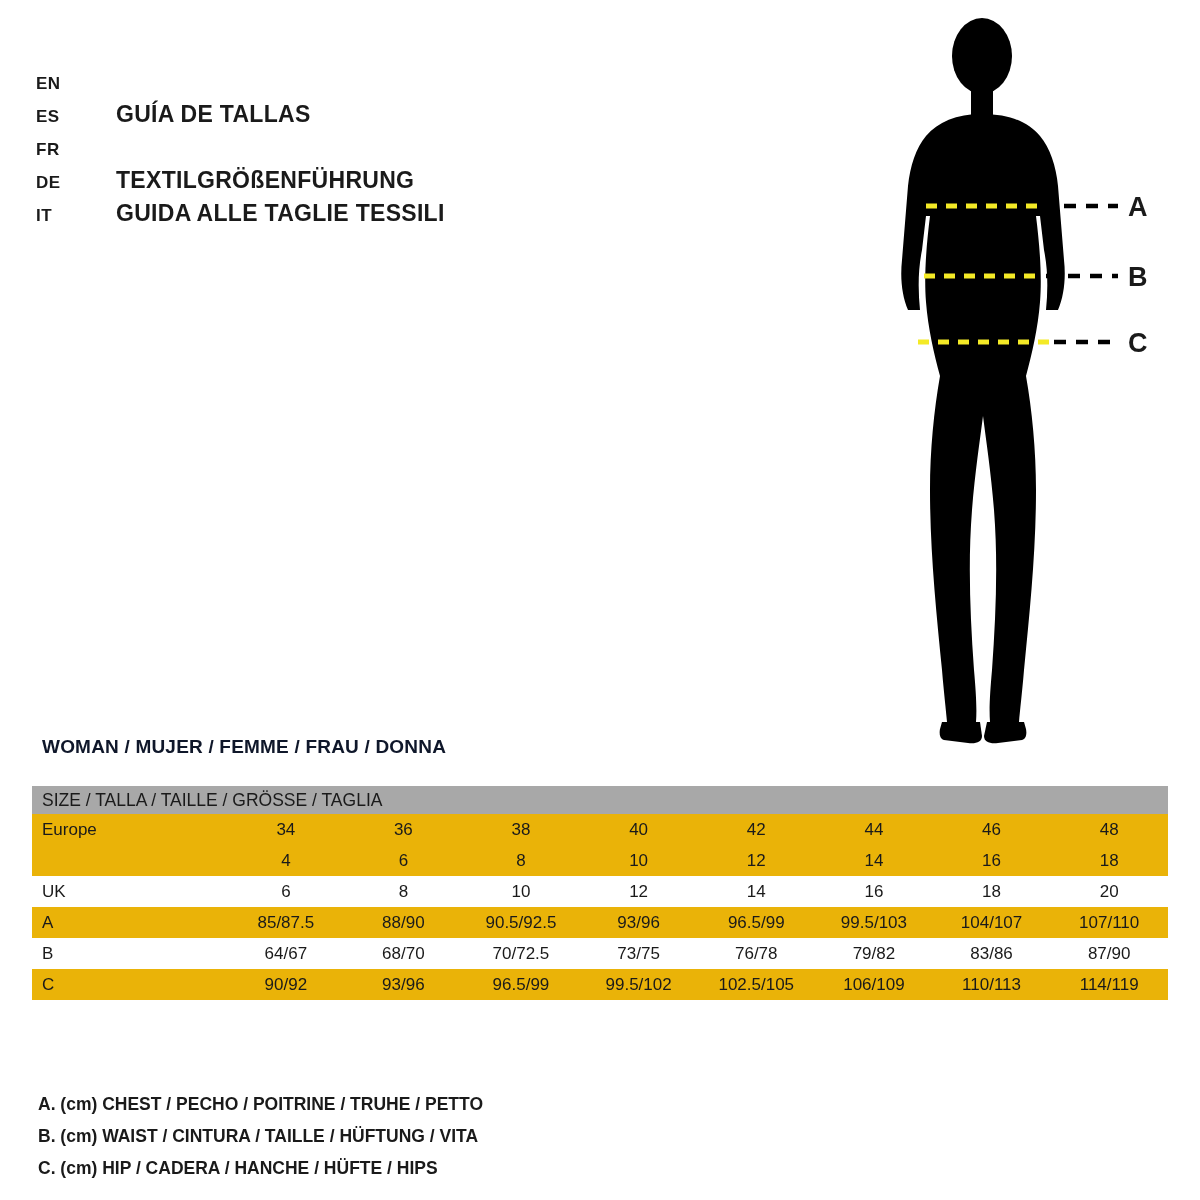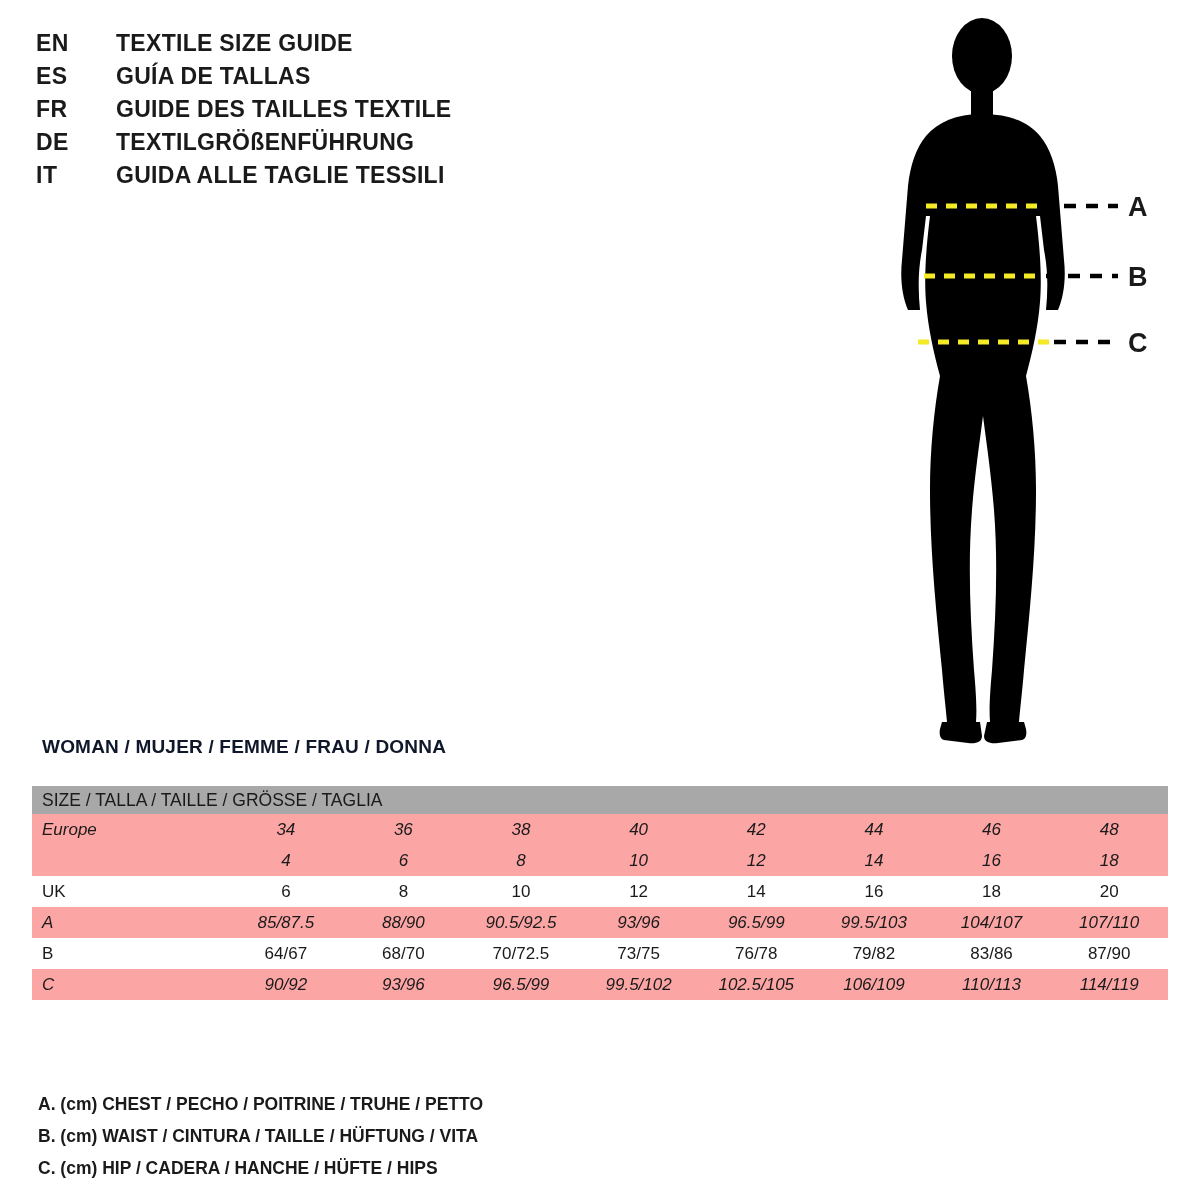--- a/index.html
+++ b/index.html
@@ -23,24 +23,25 @@
     top: 30px;
     width: 560px;
   }
   .title-row {
     display: flex;
     align-items: baseline;
     height: 33px;
   }
   .title-code {
     width: 80px;
-    font-size: 23px;
+    font-size: 17px;
     font-weight: bold;
     letter-spacing: 0.5px;
     color: #1a1a1a;
+    margin-top: 44px;
   }
   .title-text {
     font-size: 23px;
     font-weight: bold;
     letter-spacing: 0.3px;
     color: #1a1a1a;
     white-space: nowrap;
   }
 
   
@@ -90,21 +91,21 @@
   }
   .row-label {
     text-align: left;
     padding-left: 10px !important;
     width: 186px;
   }
   .val {
     text-align: center;
     width: 118px;
   }
-  tbody tr.shade-a { background: #fca5a5; font-style: italic; }
+  tbody tr.shade-a { background: #eab308; }
   tbody tr.shade-b { background: #ffffff; }
 
   
   #footnotes {
     position: absolute;
     left: 38px;
     top: 1088px;
     width: 800px;
   }
   .footnote {
@@ -114,29 +115,27 @@
     line-height: 32px;
     white-space: nowrap;
   }
 </style>
 </head>
 <body>
 
 <div id="title-block">
   <div class="title-row">
     <span class="title-code">EN</span>
-    <span class="title-text">TEXTILE SIZE GUIDE</span>
   </div>
   <div class="title-row">
     <span class="title-code">ES</span>
     <span class="title-text">GUÍA DE TALLAS</span>
   </div>
   <div class="title-row">
     <span class="title-code">FR</span>
-    <span class="title-text">GUIDE DES TAILLES TEXTILE</span>
   </div>
   <div class="title-row">
     <span class="title-code">DE</span>
     <span class="title-text">TEXTILGRÖßENFÜHRUNG</span>
   </div>
   <div class="title-row">
     <span class="title-code">IT</span>
     <span class="title-text">GUIDA ALLE TAGLIE TESSILI</span>
   </div>
 </div>

